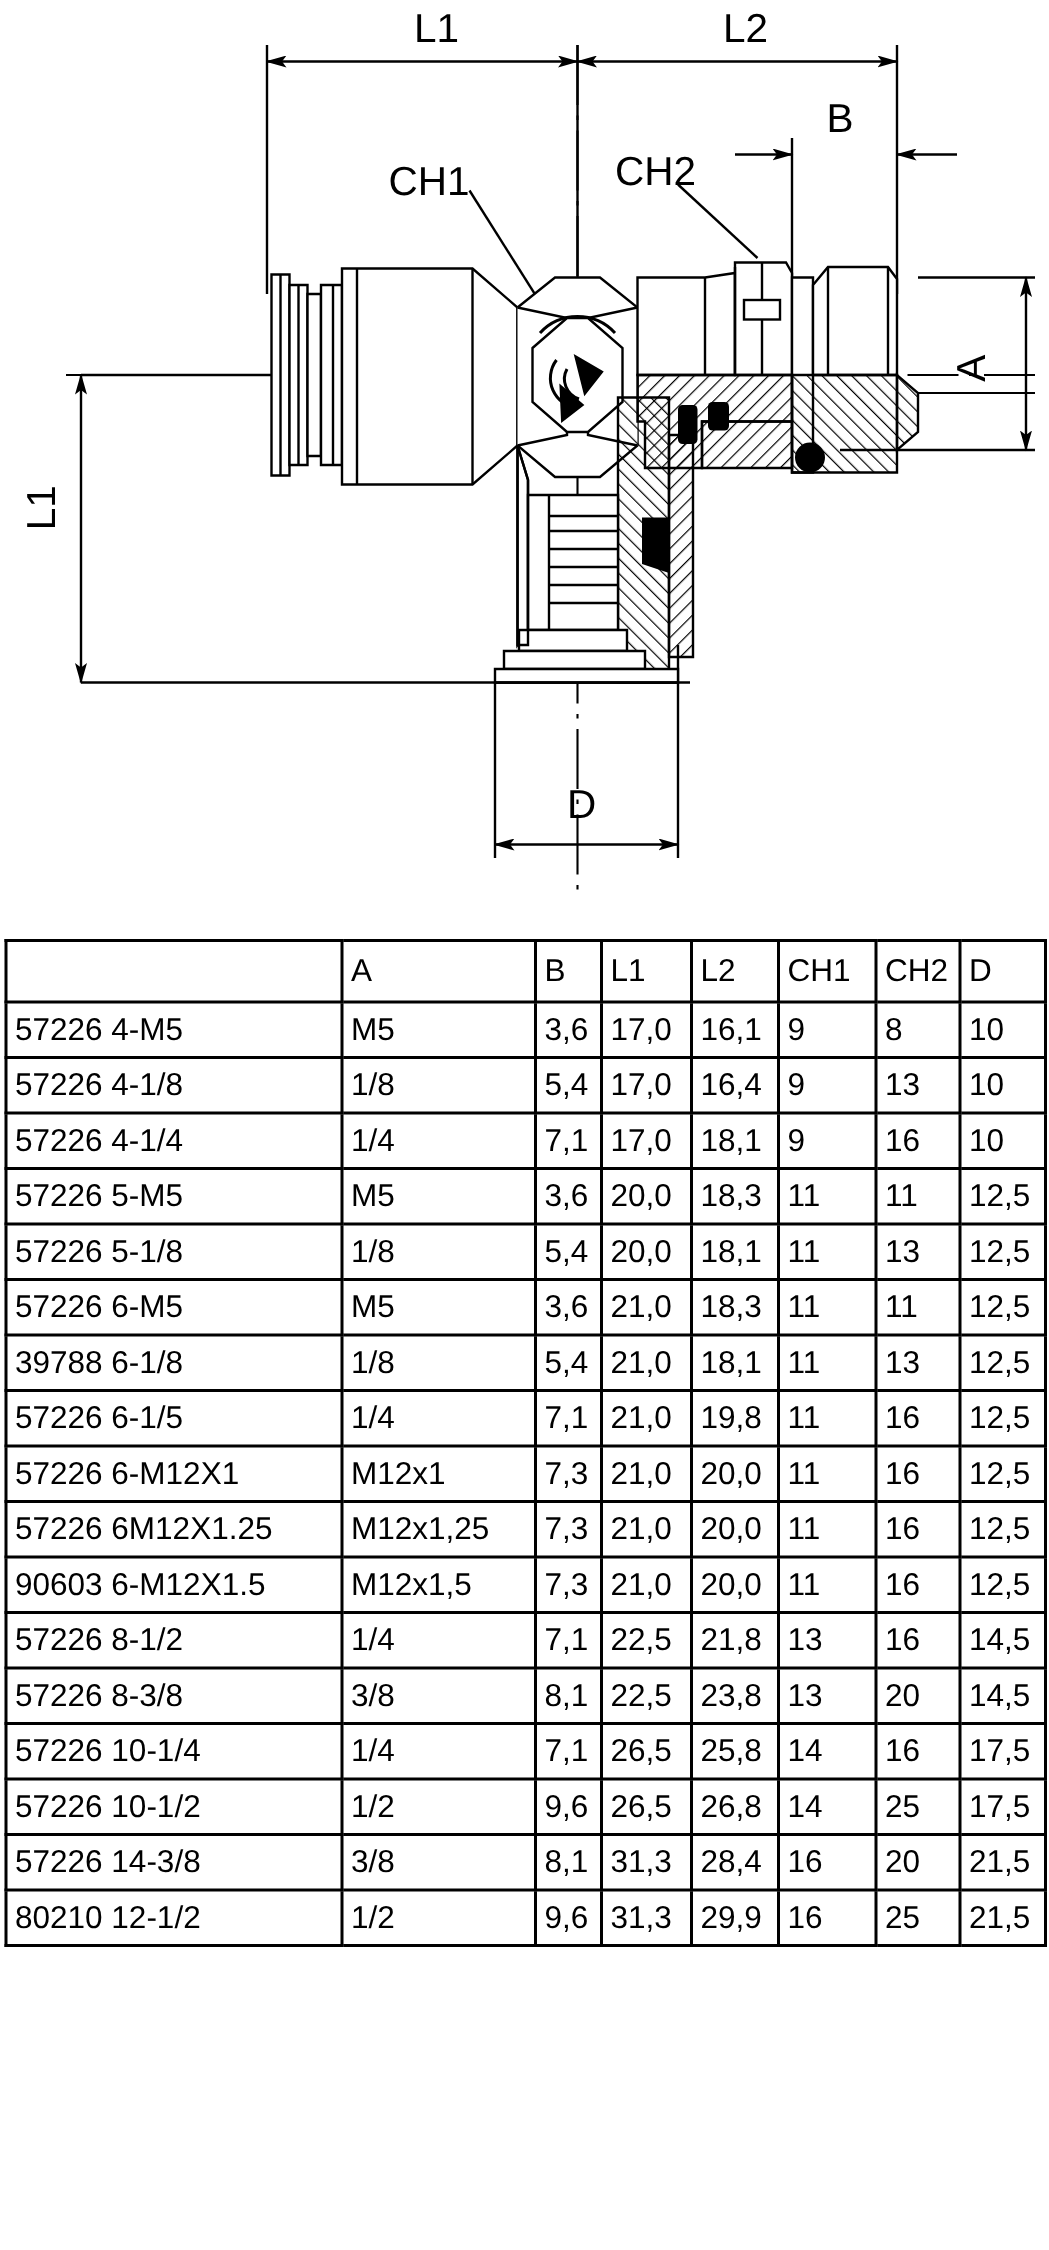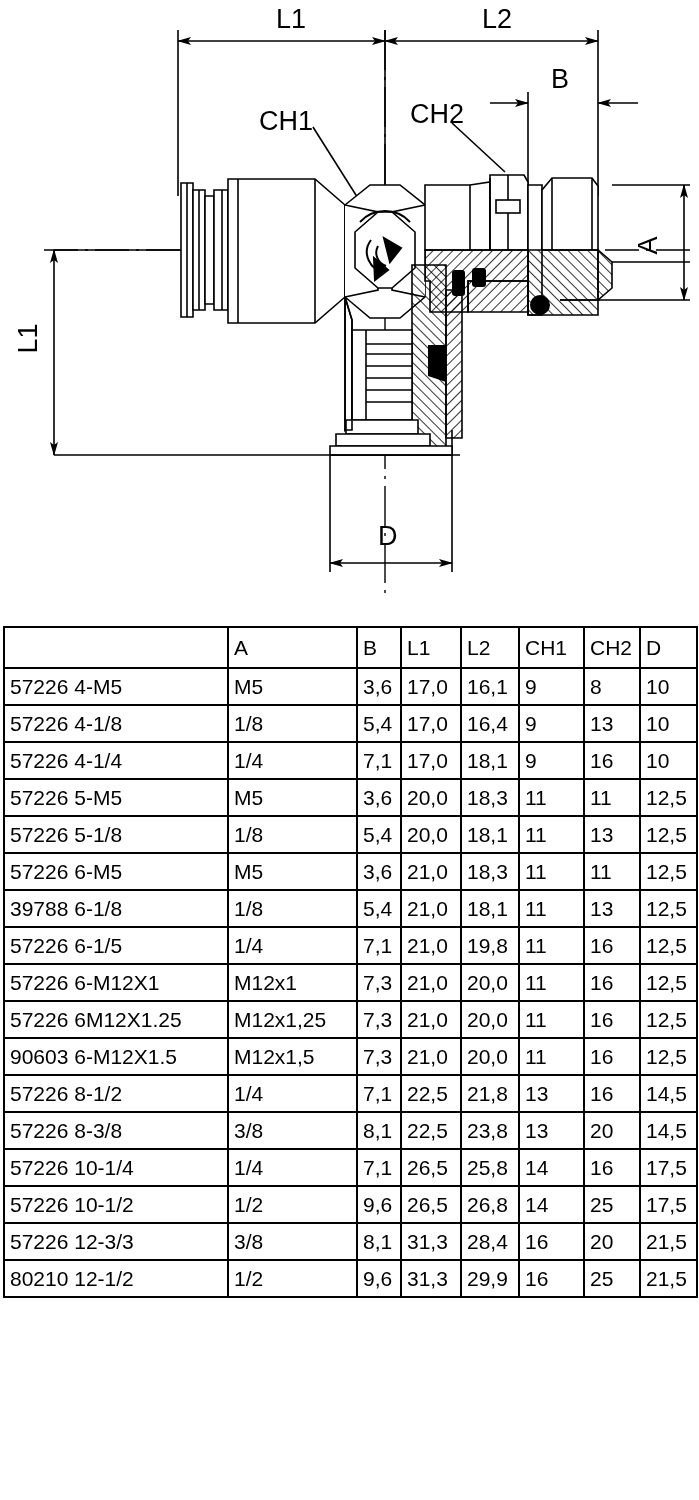--- a/index.html
+++ b/index.html
@@ -443,21 +443,21 @@
           <td>57226 10-1/2</td>
           <td>1/2</td>
           <td>9,6</td>
           <td>26,5</td>
           <td>26,8</td>
           <td>14</td>
           <td>25</td>
           <td>17,5</td>
         </tr>
         <tr>
-          <td>57226 12-3/3</td>
+          <td>57226 14-3/8</td>
           <td>3/8</td>
           <td>8,1</td>
           <td>31,3</td>
           <td>28,4</td>
           <td>16</td>
           <td>20</td>
           <td>21,5</td>
         </tr>
         <tr>
           <td>80210 12-1/2</td>

